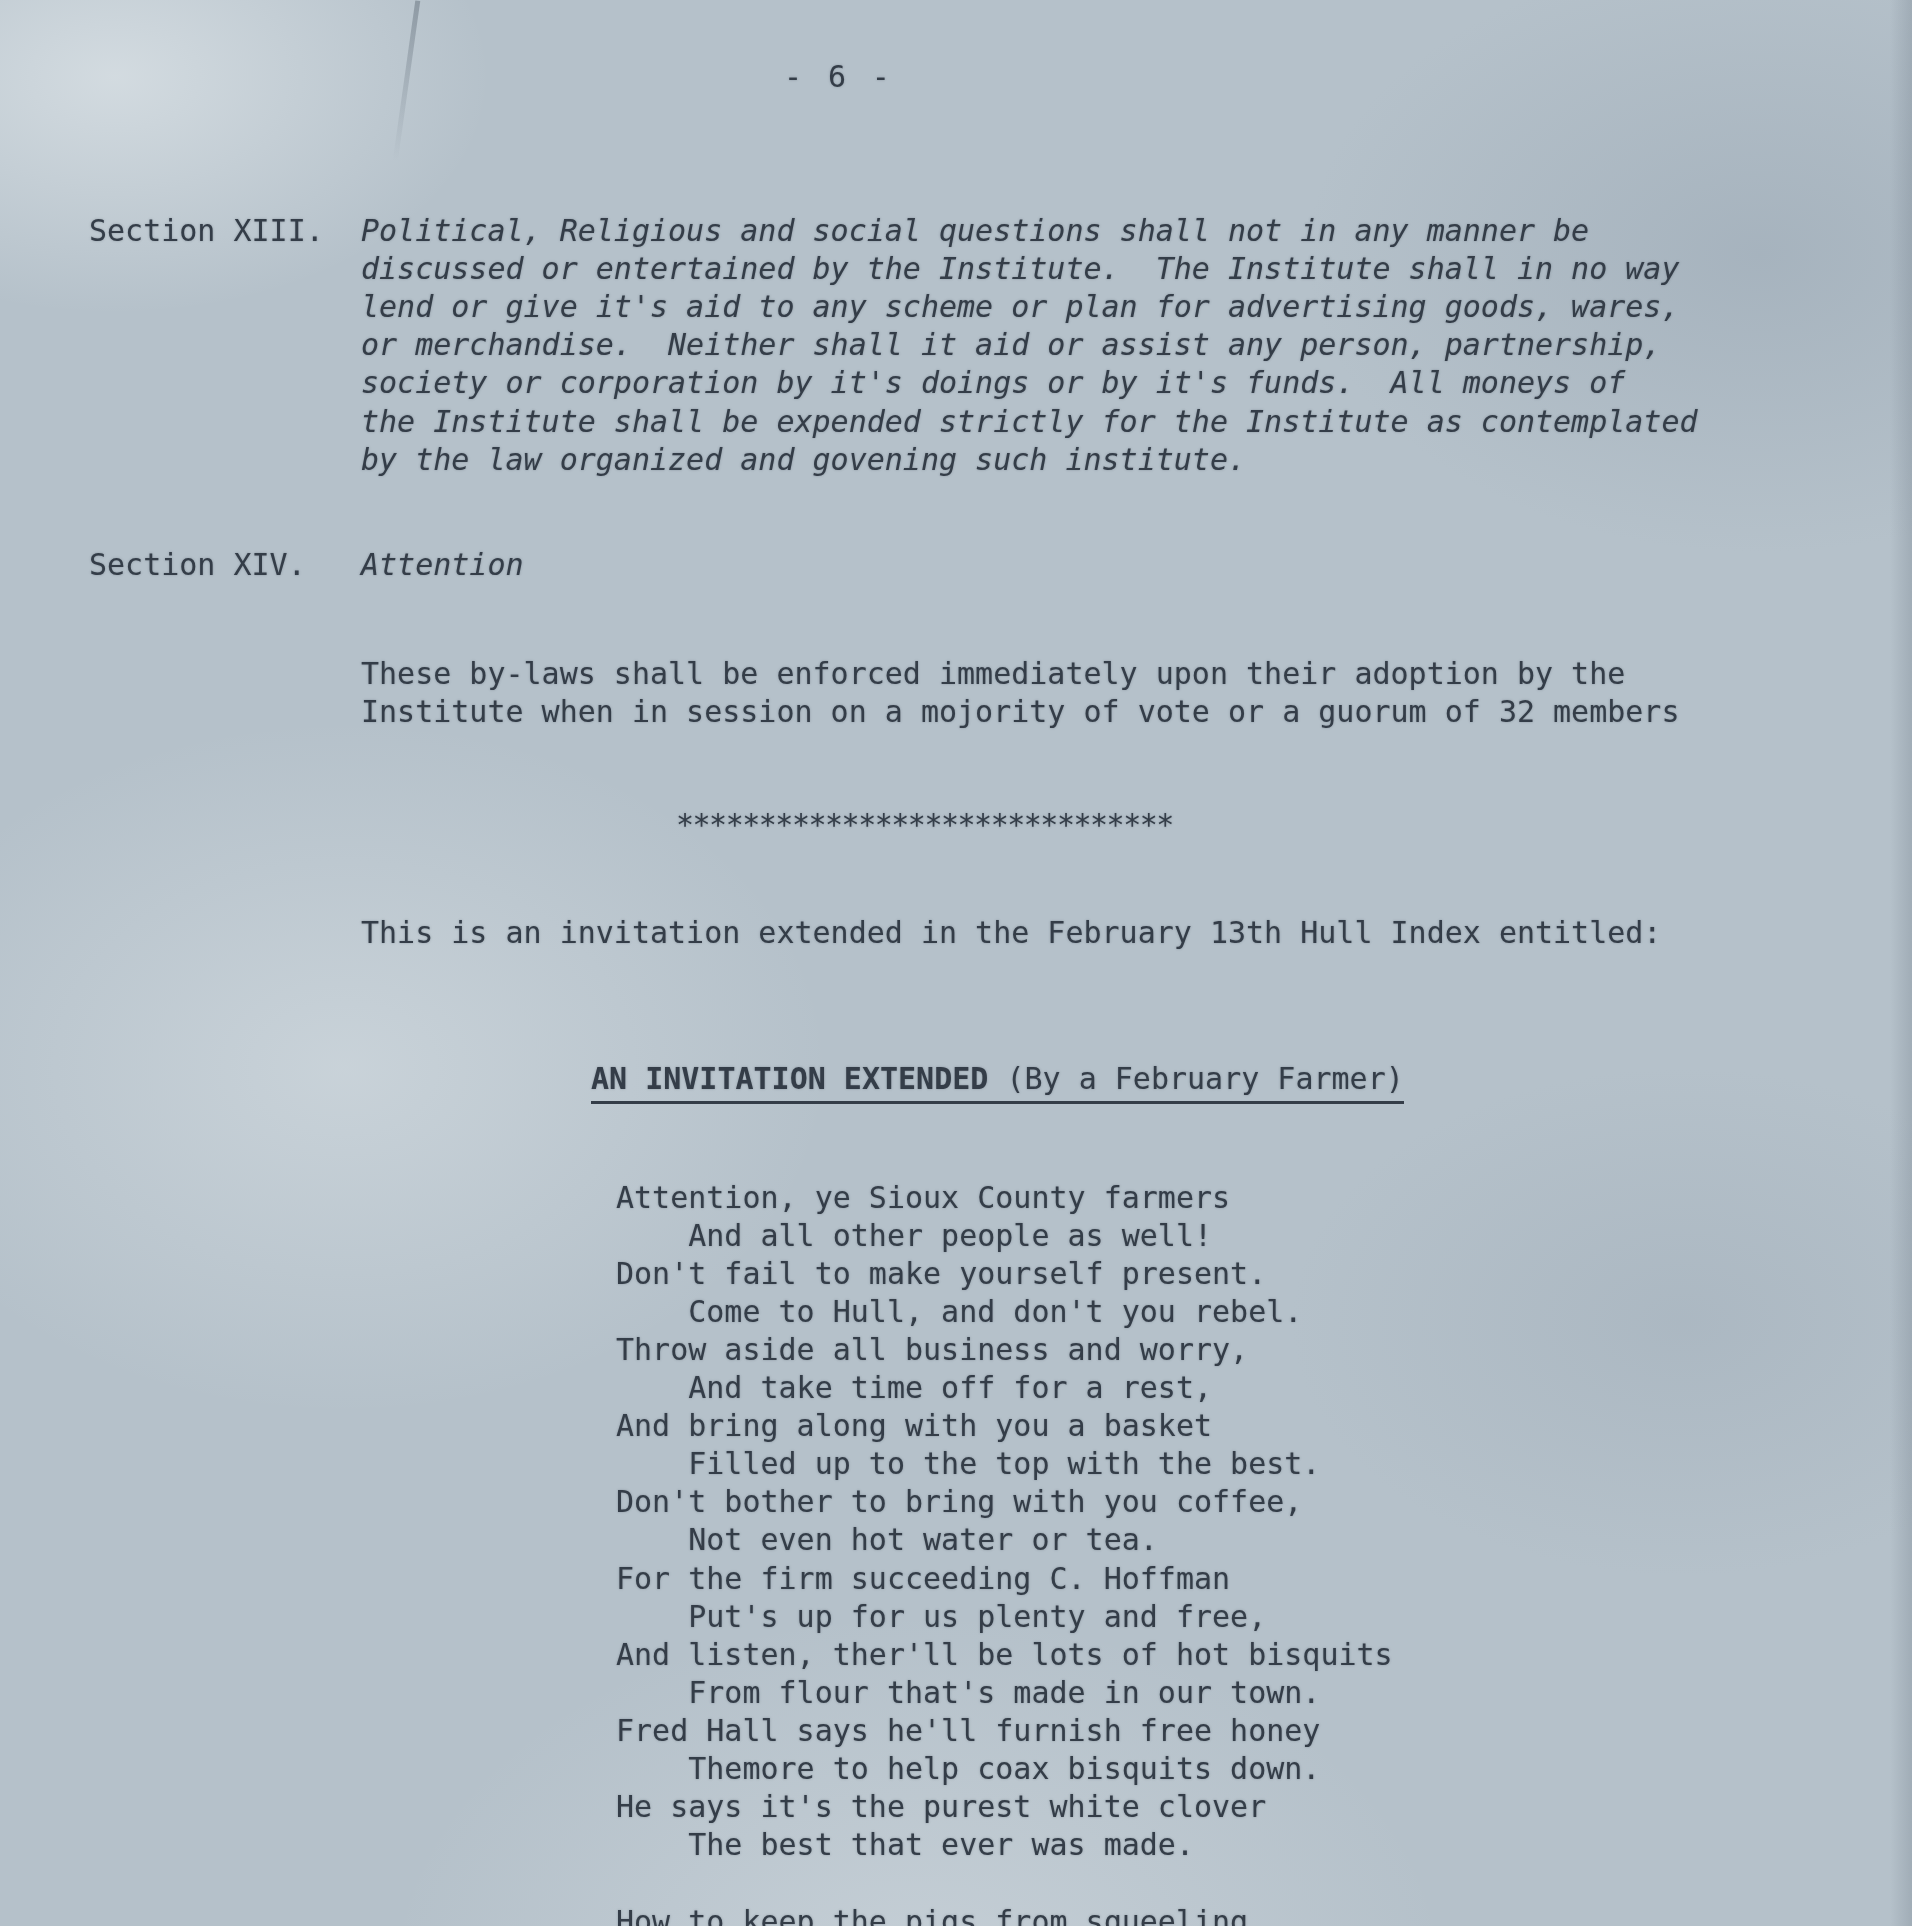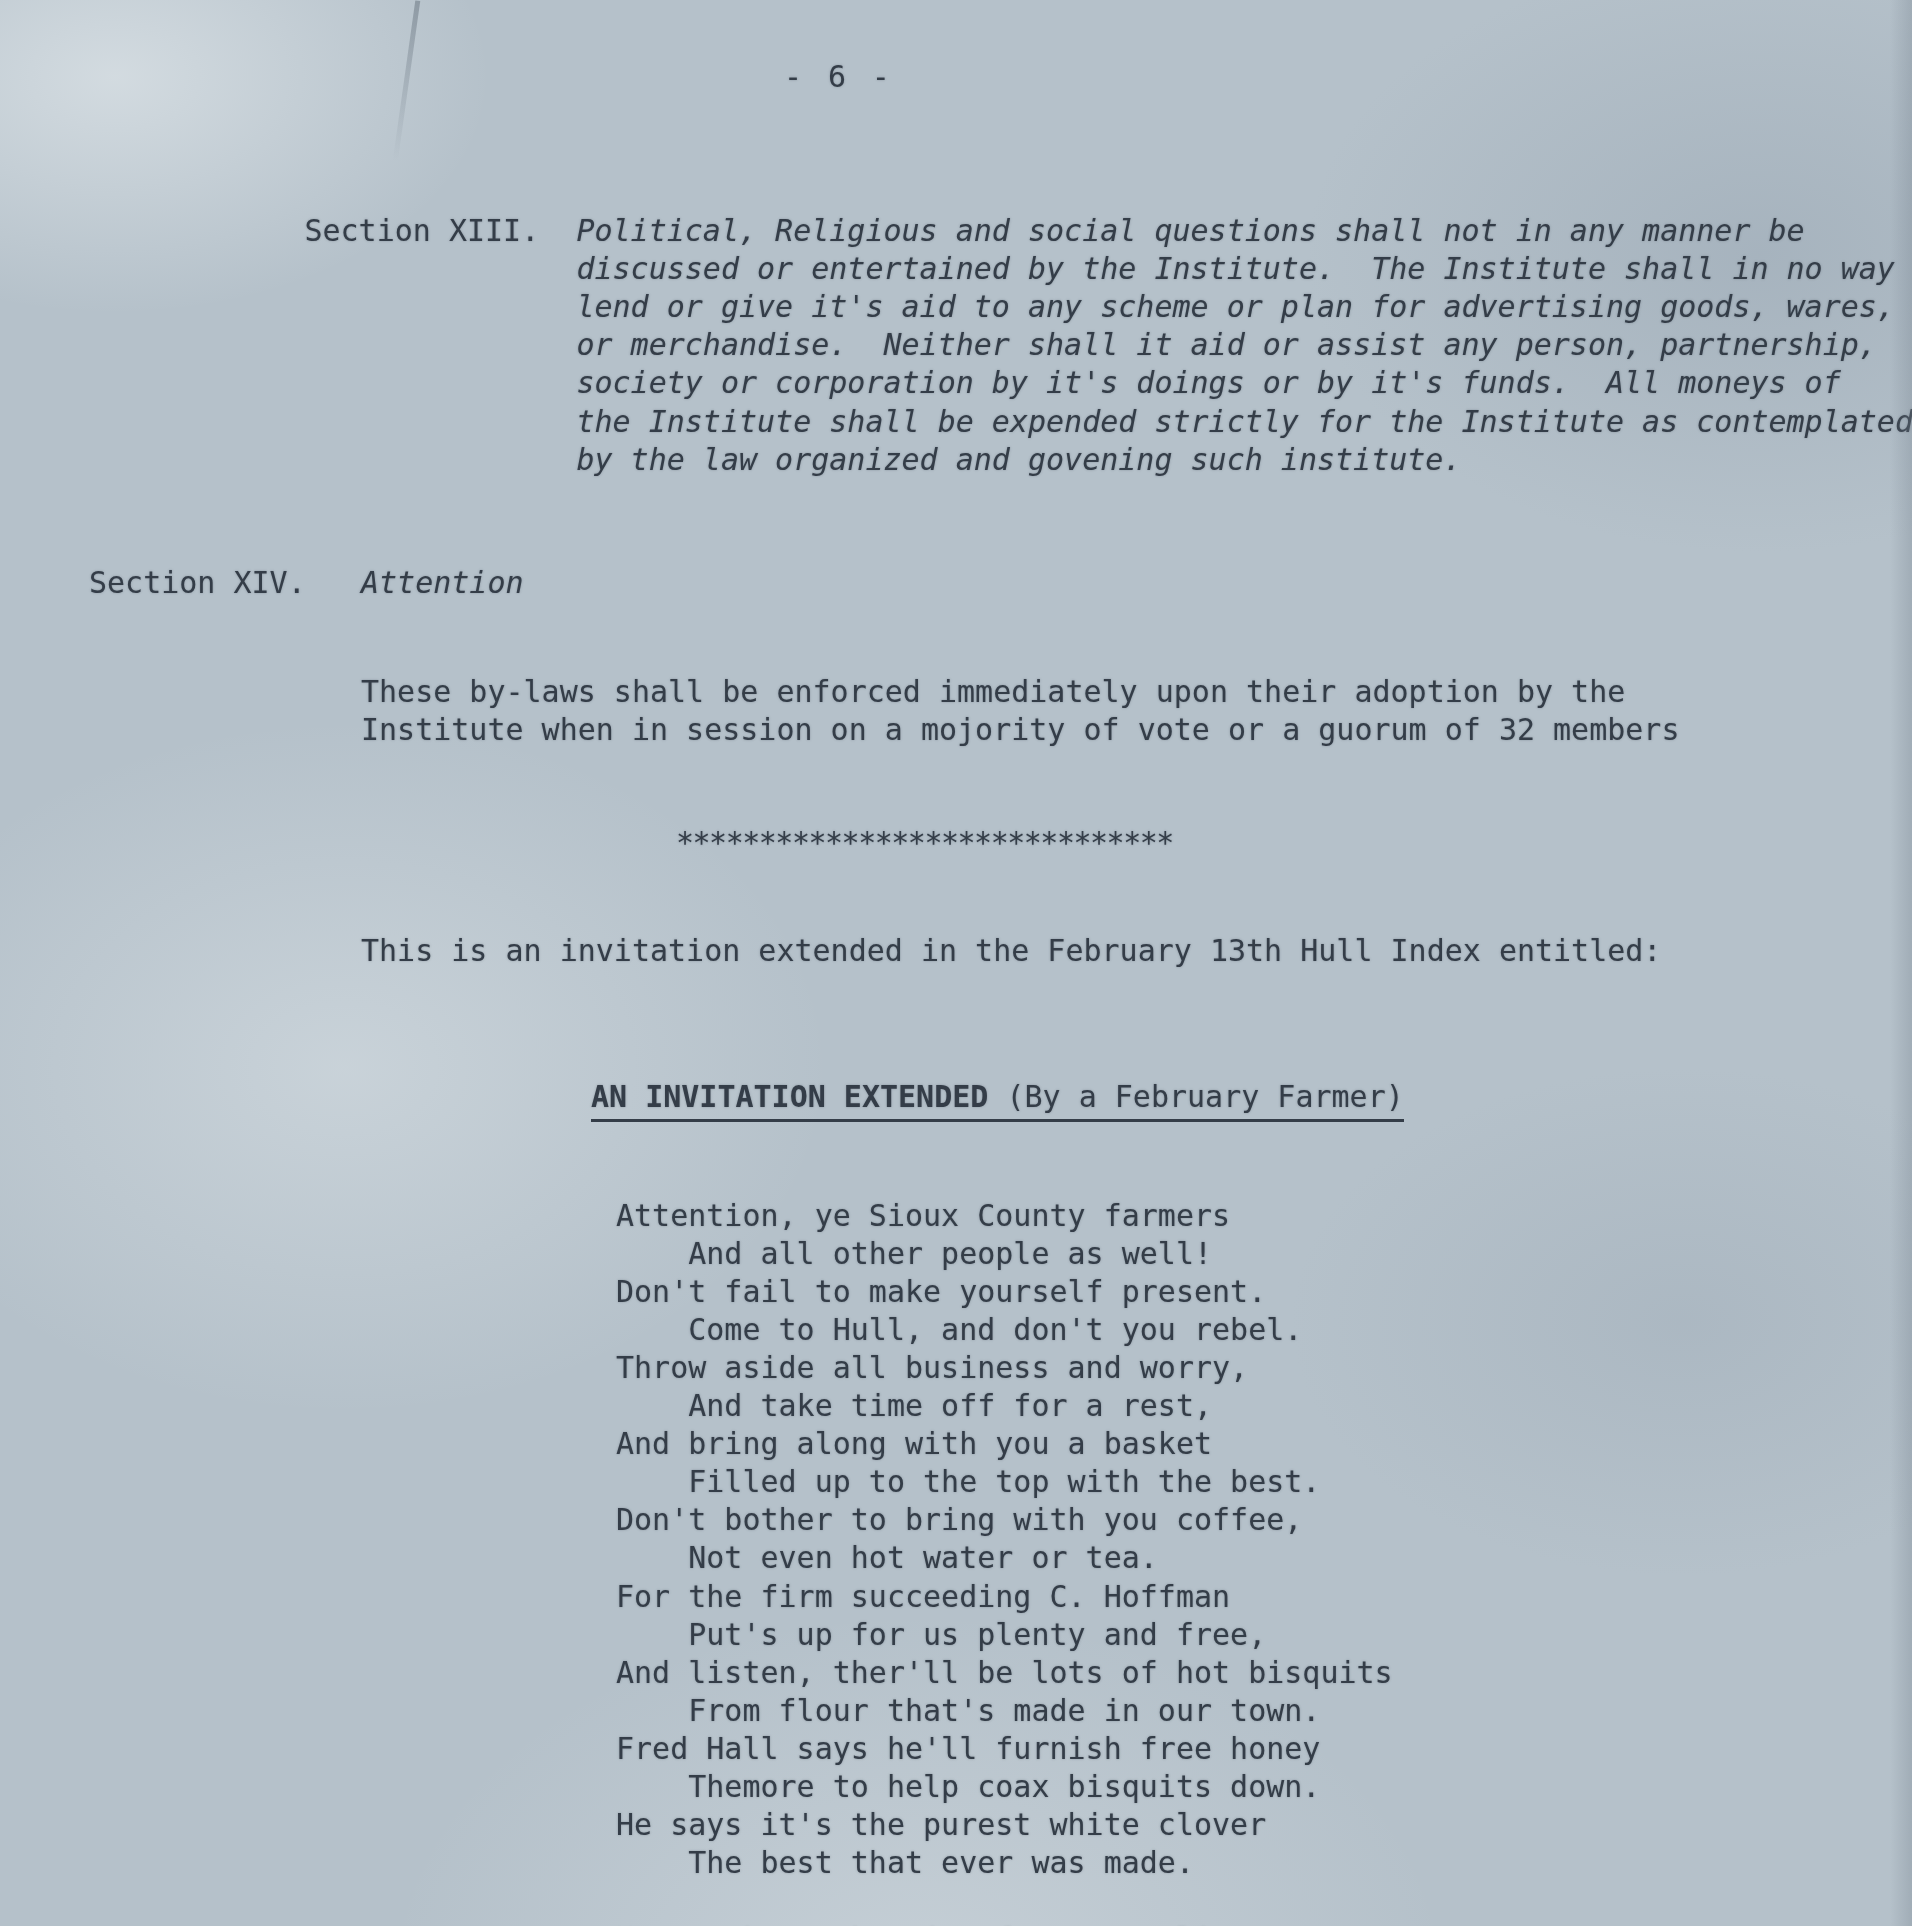--- a/index.html
+++ b/index.html
@@ -48,22 +48,22 @@
     padding-top: 58px;
     margin-left: 784px;
     letter-spacing: 3.9px;
   }
   .section {
     display: flex;
     align-items: flex-start;
     padding-left: 89px;
     white-space: pre-wrap;
   }
-  .section-xiii { margin-top: 116px; justify-content: flex-end; }
-  .section-xiv  { margin-top: 85px; }
+  .section-xiii { margin-top: 116px; }
+  .section-xiv  { margin-top: 67px; }
   .sec-label {
     width: 272px;
     flex-shrink: 0;
     white-space: pre;
   }
   .sec-body {
     white-space: pre-wrap;
     font-style: italic;
   }
   .para {

